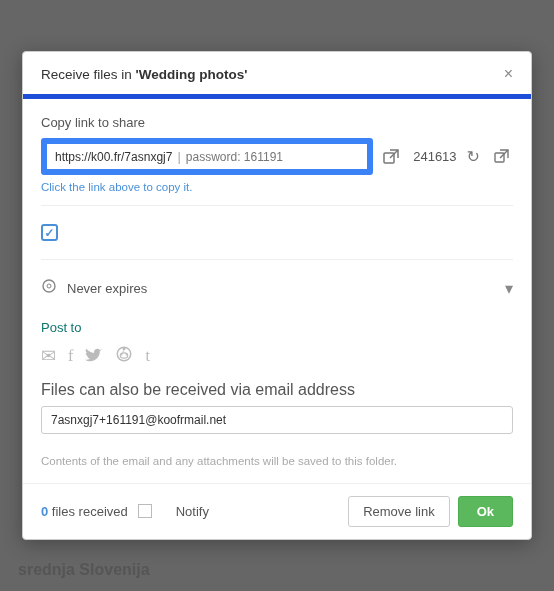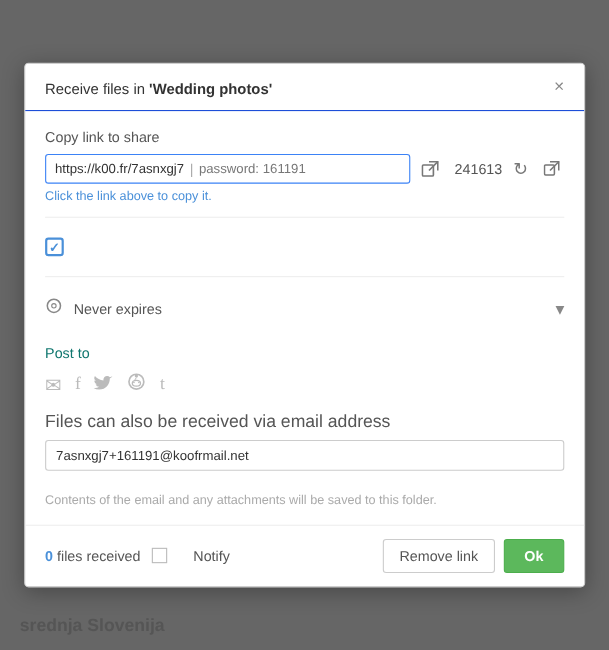--- a/index.html
+++ b/index.html
@@ -31,21 +31,21 @@
       width: 510px;
       padding: 0;
       box-shadow: 0 4px 20px rgba(0,0,0,0.3);
       position: relative;
     }
     .modal-header {
       display: flex;
       justify-content: space-between;
       align-items: center;
       padding: 14px 18px 12px 18px;
-      border-bottom: 1px solid #1d4ed8;
+      border-bottom: 5px solid #1d4ed8;
     }
     .modal-title {
       font-size: 13.5px;
       color: #333;
     }
     .modal-title strong {
       color: #333;
     }
     .modal-close {
       cursor: pointer;
@@ -64,22 +64,22 @@
       margin-bottom: 8px;
     }
     .link-row {
       display: flex;
       align-items: center;
       gap: 6px;
       margin-bottom: 6px;
     }
     .link-input-wrapper {
       display: flex;
-      align-items: flex-start;
-      border: 1px solid #3b82f6;
+      align-items: flex-end;
+      border: 6px solid #3b82f6;
       border-radius: 3px;
       padding: 5px 8px;
       flex: 1;
       background: #fff;
       cursor: pointer;
     }
     .link-input-text {
       font-size: 12px;
       color: #333;
       white-space: nowrap;

